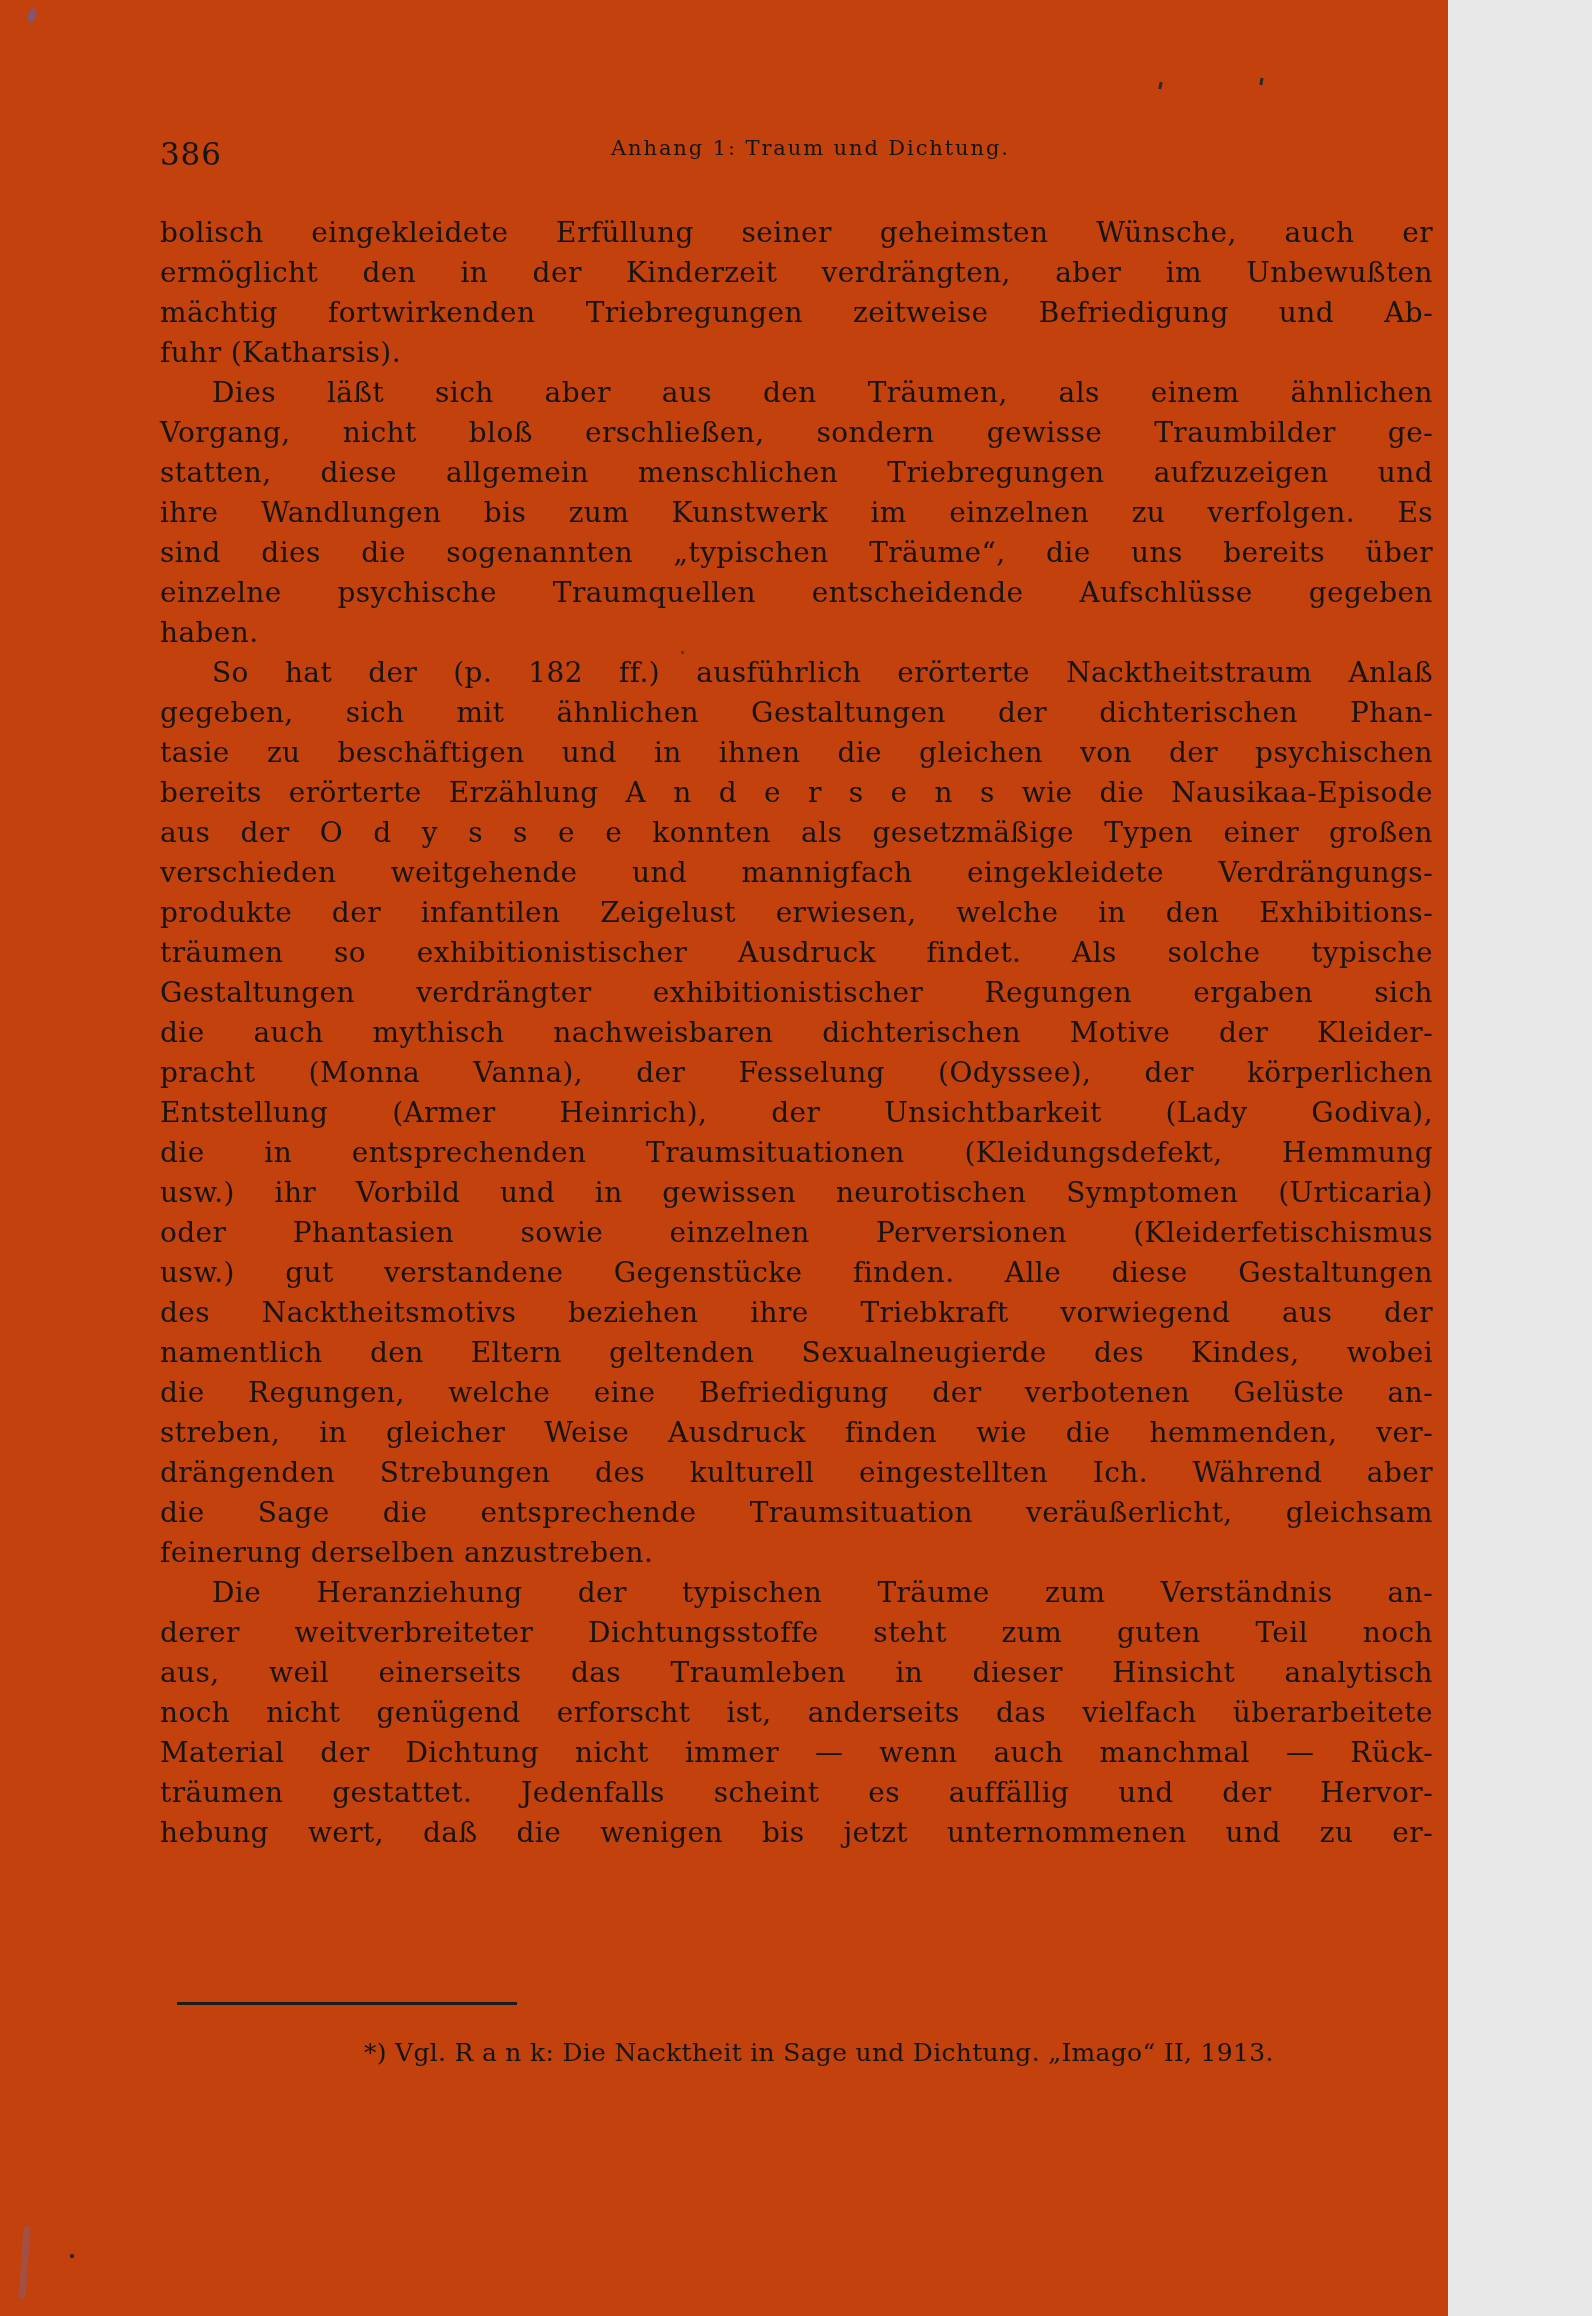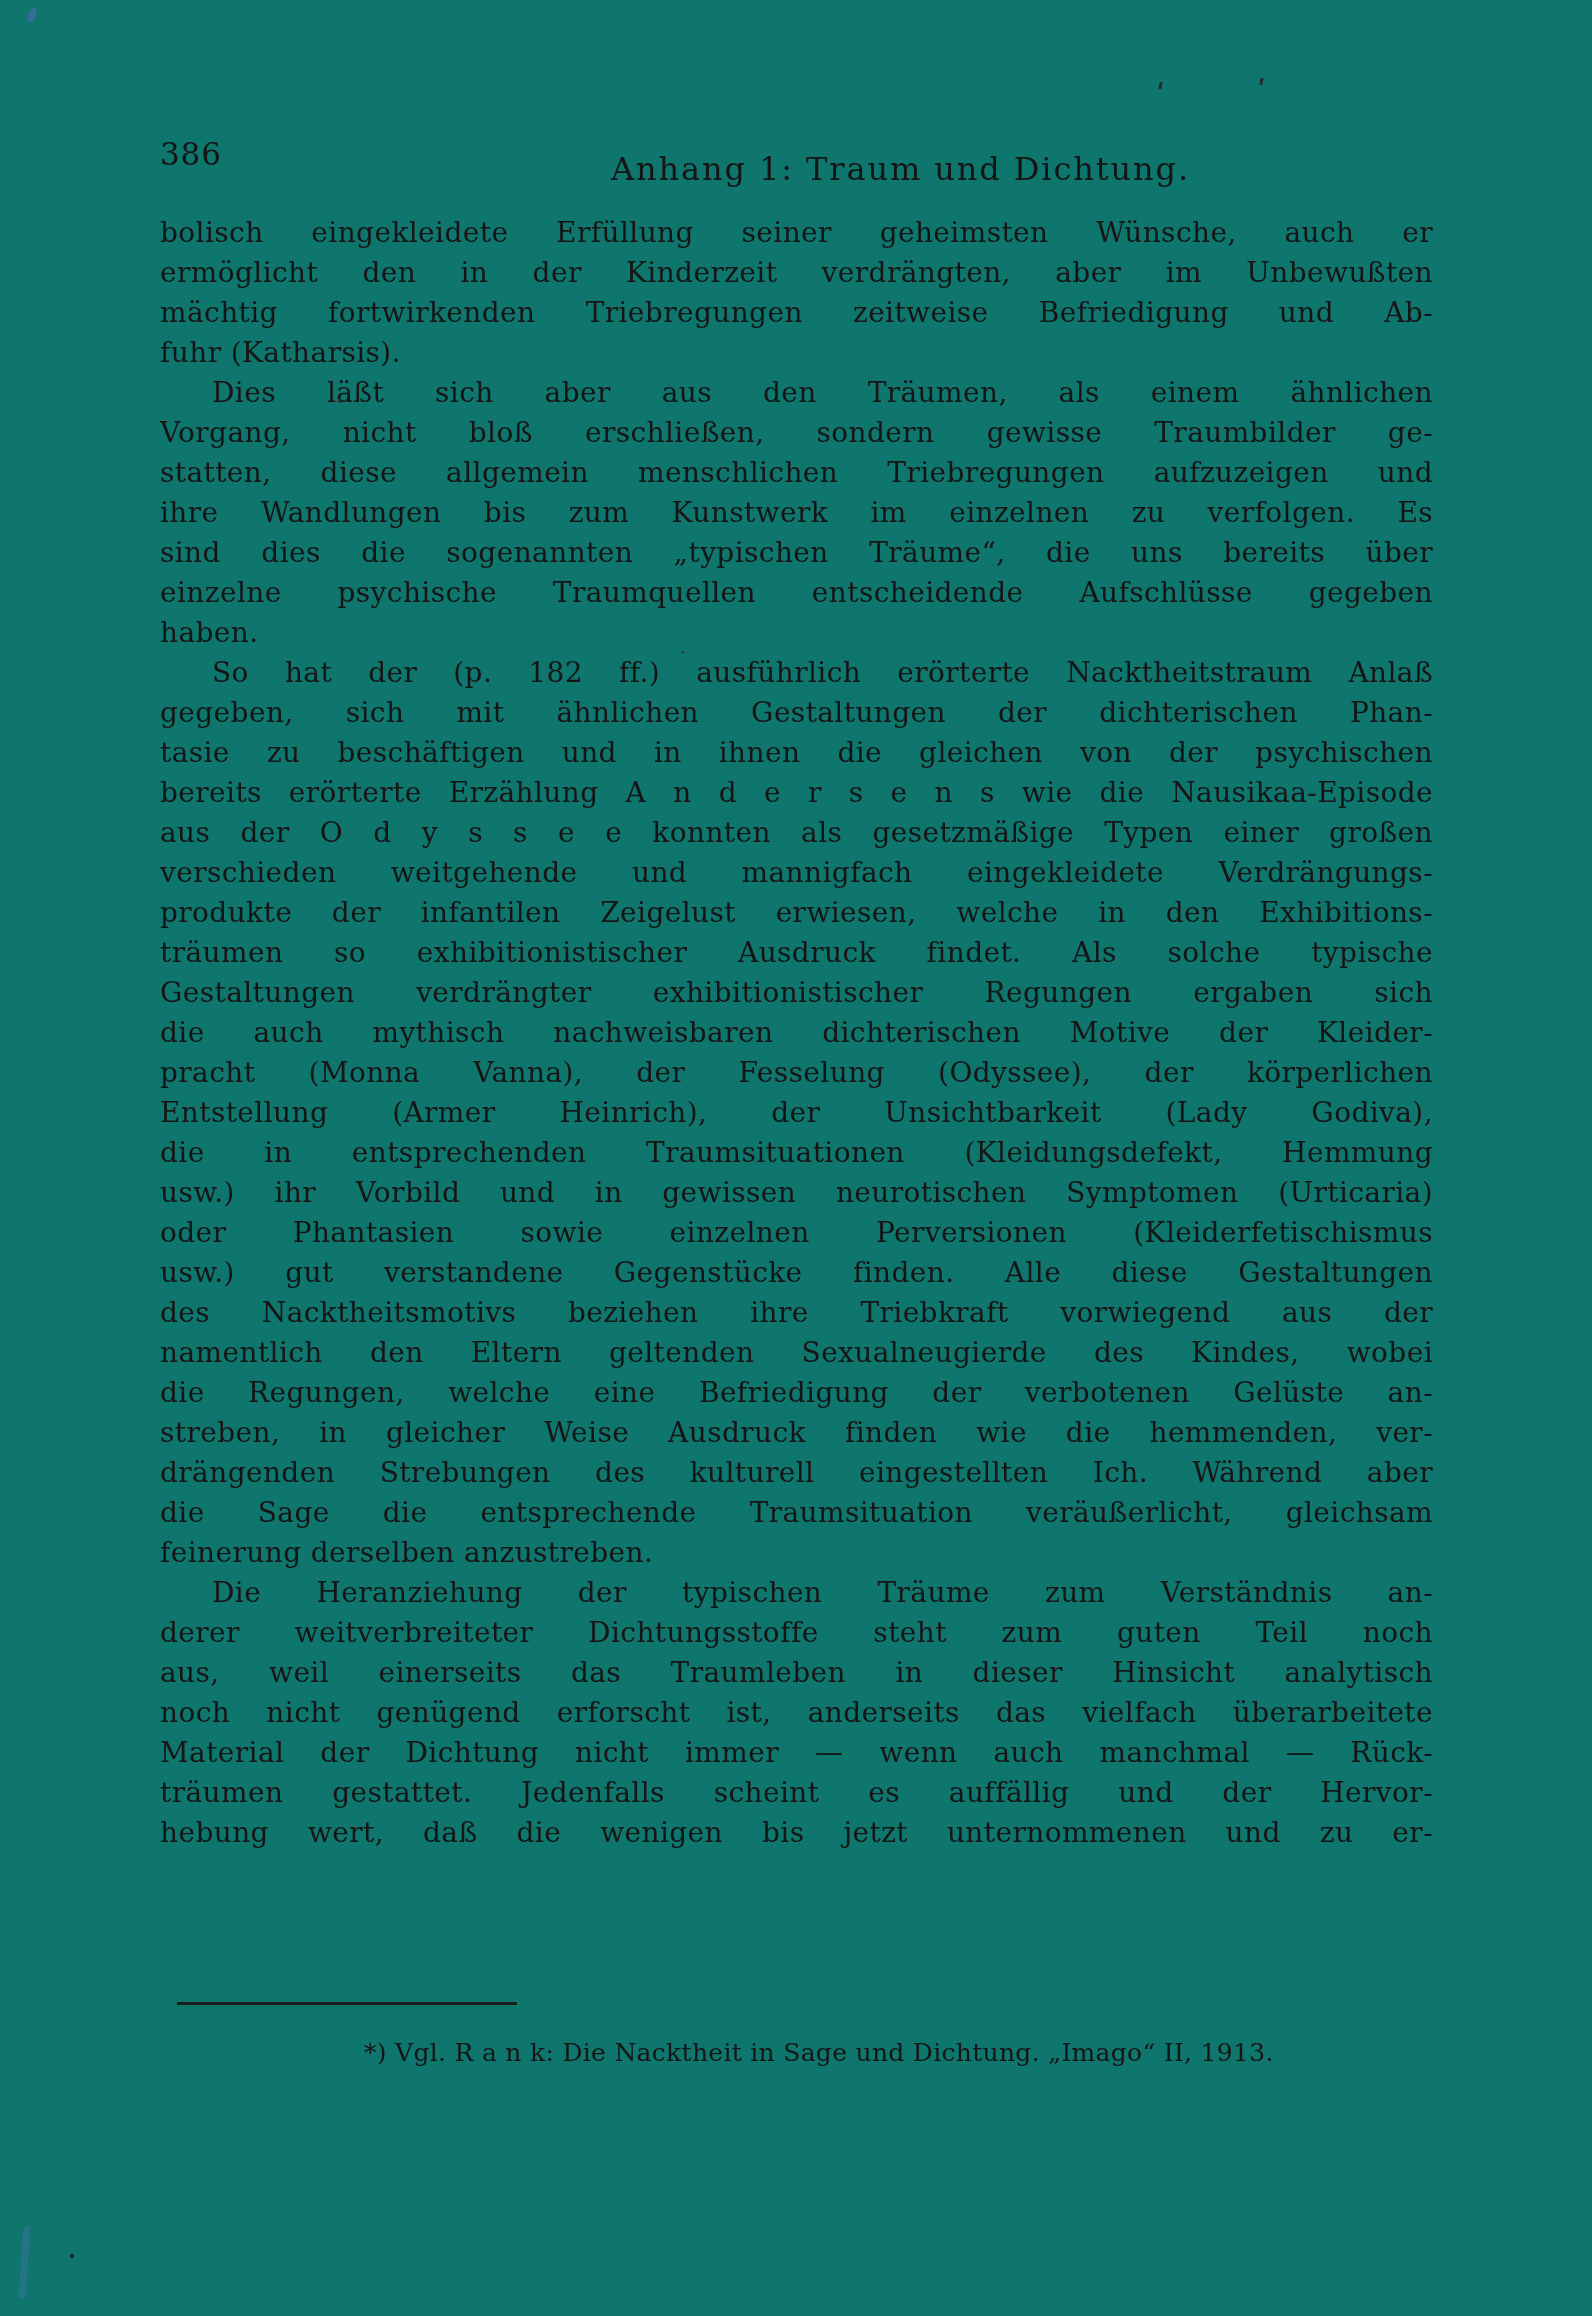--- a/index.html
+++ b/index.html
@@ -1,33 +1,33 @@
 <!DOCTYPE html>
 <html style="font-size:15px"><head>
 <meta charset="utf-8">
 <style>
   html, body { margin: 0; padding: 0; background: #e8e8e8; }
   .page {
     position: relative;
-    width: 1592px;
+    width: 1448px;
     height: 2317px;
-    background: #0f766e;
+    background: #c2410c;
     overflow: hidden;
     color: #151515;
     font-family: "DejaVu Serif", "Liberation Serif", serif;
   }
   
   .header { position: absolute; top: 136px; left: 0; width: 100%; height: 41px; }
   .page-number {
     position: absolute; left: 160px; top: 0;
     font-size: 31px; letter-spacing: 0.9px;
   }
   .running-title {
-    position: absolute; left: 611px; top: 14px;
-    font-size: 32px; letter-spacing: 1.9px;
+    position: absolute; left: 611px; top: 0;
+    font-size: 21px; letter-spacing: 1.9px;
   }
   
   .text-block {
     position: absolute;
     left: 160px; top: 213px;
     width: 1273px;
   }
   .line {
     font-size: 28px;
     line-height: 40px;

